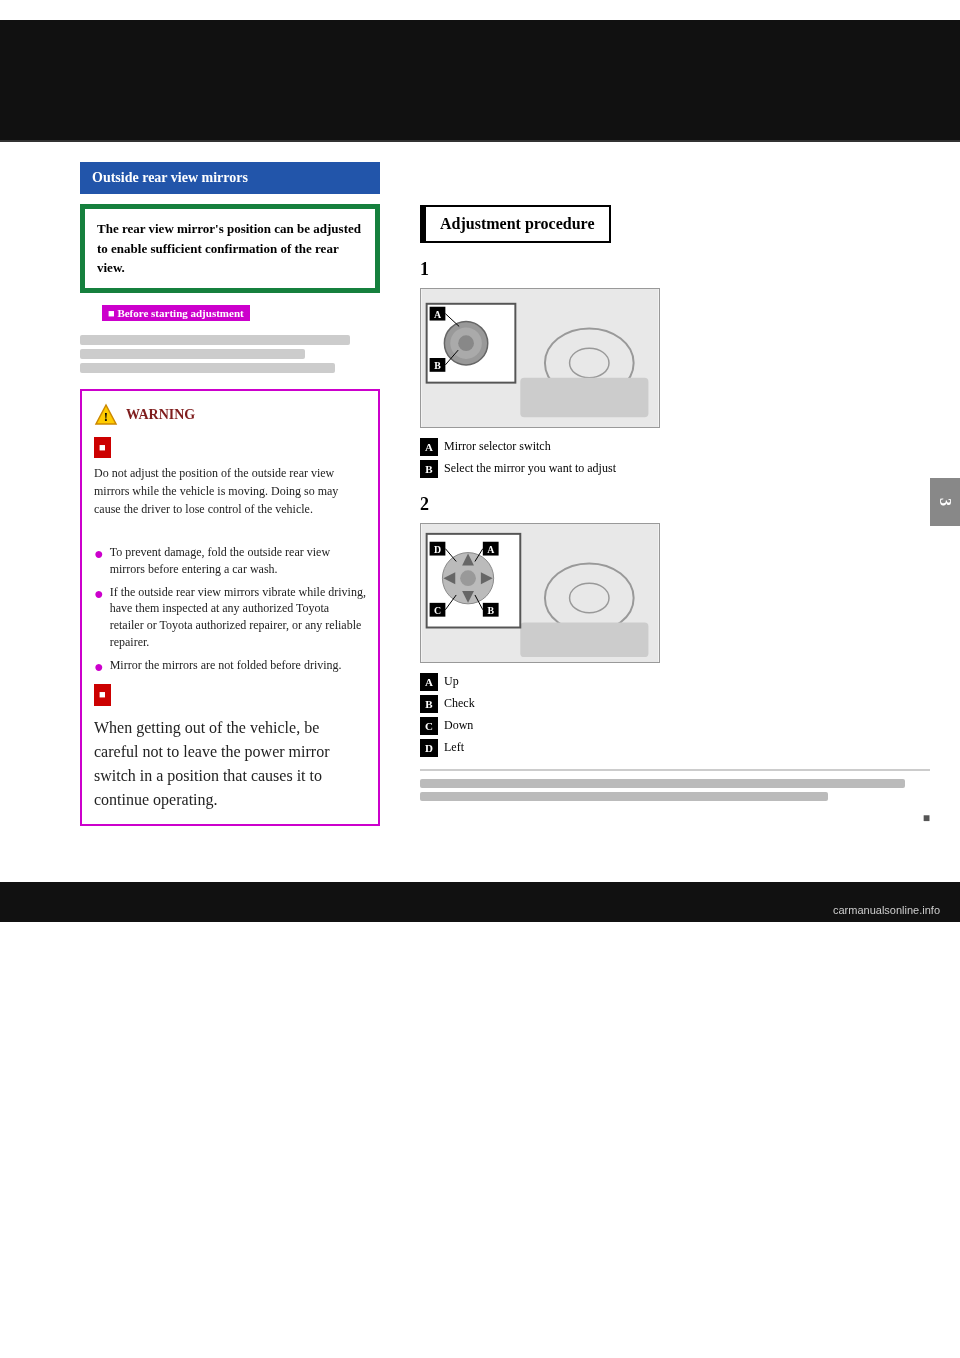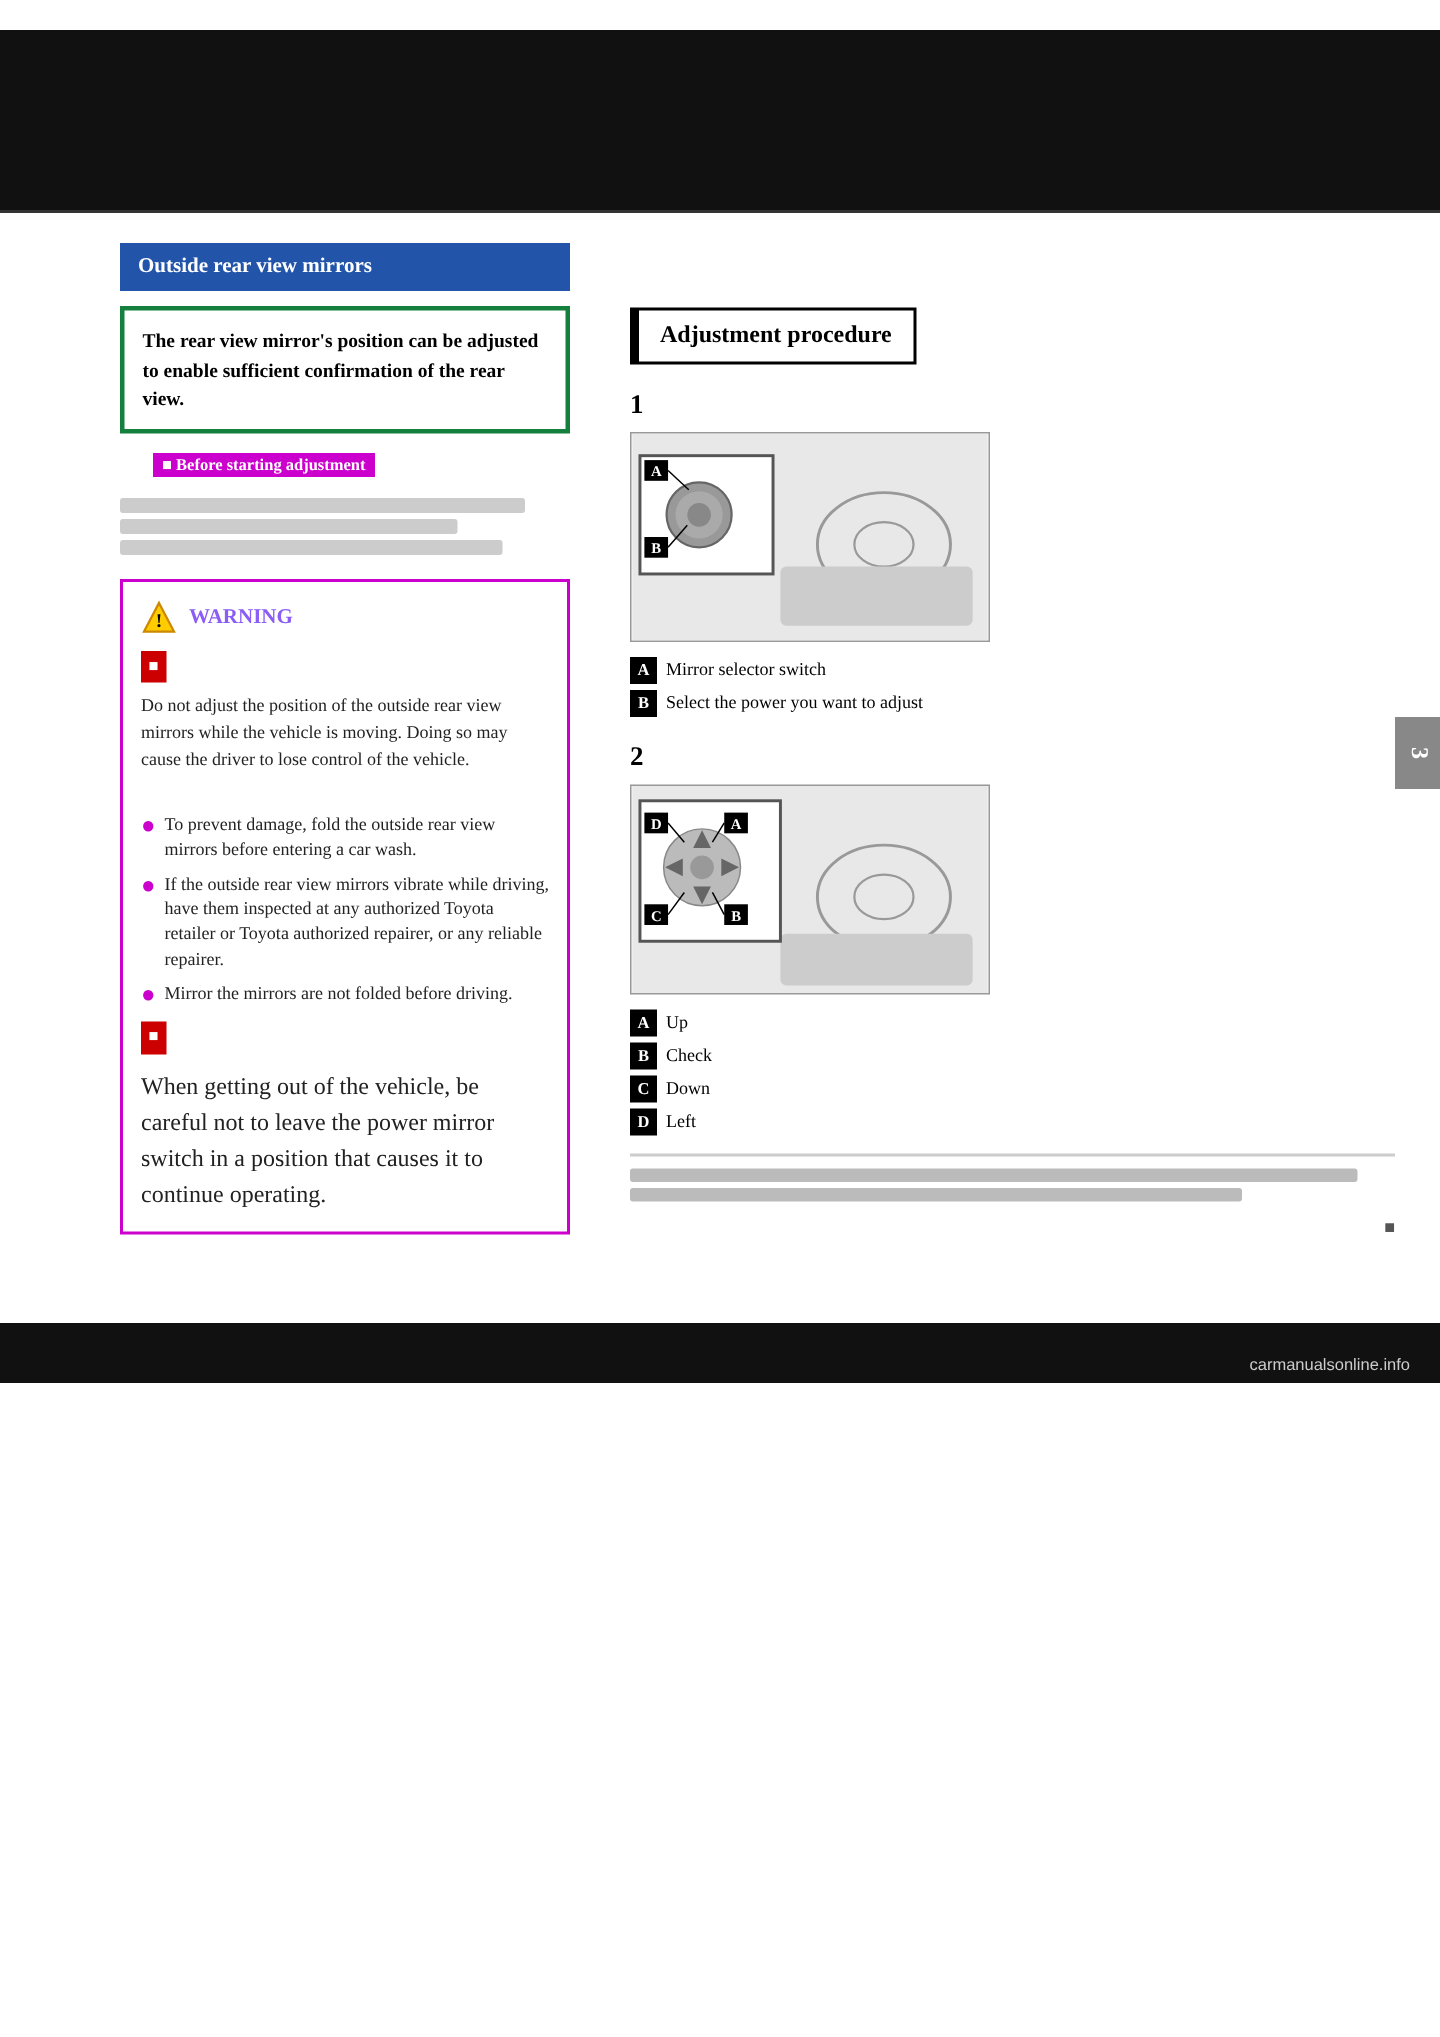--- a/index.html
+++ b/index.html
@@ -64,21 +64,21 @@
       background: #2255aa;
       color: #fff;
       font-weight: bold;
       font-size: 14px;
       padding: 8px 12px;
       margin-bottom: 10px;
     }
 
     
     .info-box {
-      border: 3px solid #15803d;
+      border: 5px solid #15803d;
       padding: 10px 12px;
       margin-bottom: 12px;
       font-size: 13px;
       font-weight: bold;
       line-height: 1.5;
     }
 
     
     .sub-label {
       background: #cc00cc;
@@ -108,21 +108,21 @@
 
     .warning-triangle {
       width: 24px;
       height: 24px;
       flex-shrink: 0;
     }
 
     .warning-title {
       font-weight: bold;
       font-size: 14px;
-      color: #8b5cf6;
+      color: #7f1d1d;
     }
 
     .warning-content {
       font-size: 12px;
       line-height: 1.6;
       color: #222;
     }
 
     .warning-red-bar {
       background: #cc0000;
@@ -374,21 +374,21 @@
           </svg>
         </div>
 
         <div class="item-labels">
           <div class="item-label-row">
             <div class="label-badge">A</div>
             <span class="label-text">Mirror selector switch</span>
           </div>
           <div class="item-label-row">
             <div class="label-badge">B</div>
-            <span class="label-text">Select the power you want to adjust</span>
+            <span class="label-text">Select the mirror you want to adjust</span>
           </div>
         </div>
       </div>
 
       
       <div style="margin-bottom: 16px;">
         <div class="step-number">2</div>
 
         <div class="diagram-box">
           <svg class="diagram-svg" viewBox="0 0 240 140">

